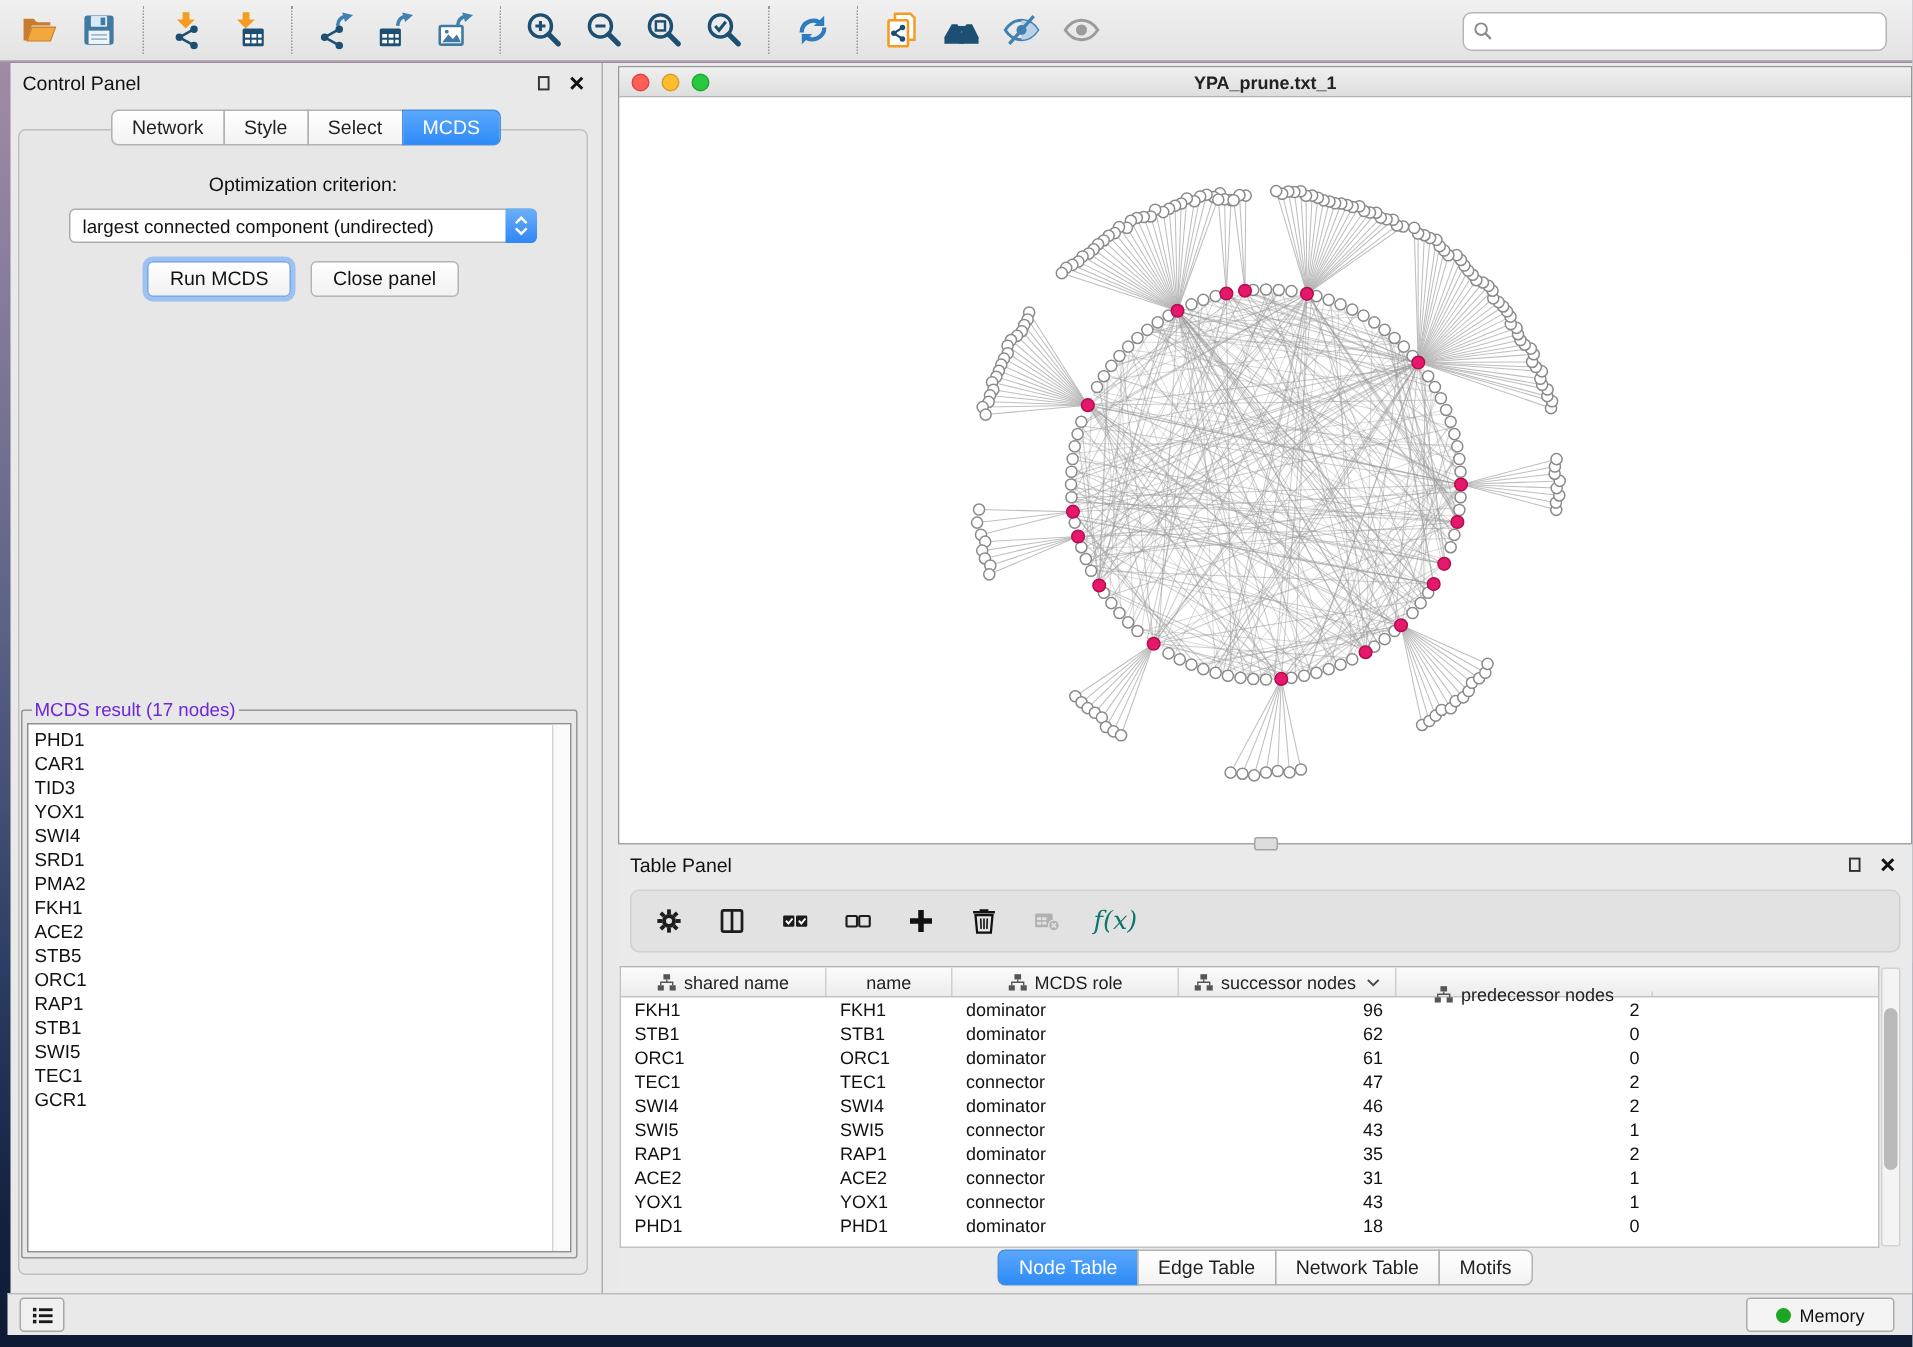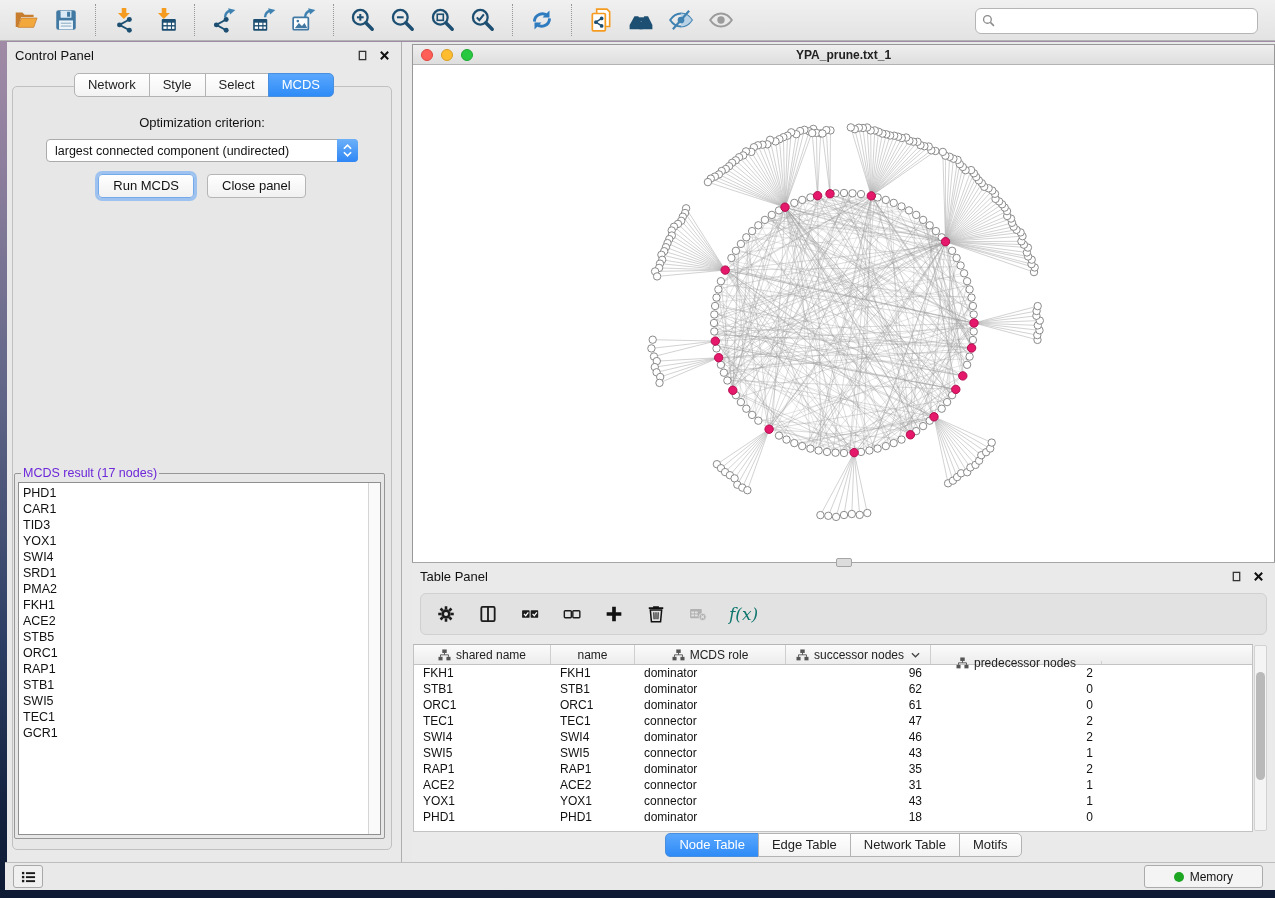--- a/index.html
+++ b/index.html
@@ -109,21 +109,21 @@
   .bottom-tabs { position:absolute; left:0; right:0; top:270px; display:flex; justify-content:center; }
 
   
   .status-bar { position:absolute; left:5px; right:0; top:862px; height:28px;
     background:#e9e9e9; border-top:1px solid #bdbdbd; z-index:30; display:flex; align-items:center; }
   .list-btn { width:30px; height:23px; margin-left:8px; background:#f0f0f0; border:1px solid #a8a8a8;
     border-radius:3px; display:flex; align-items:center; justify-content:center; }
   .list-btn svg { width:17px; height:16px; }
   .status-spacer { flex:1; }
   .memory-btn { display:flex; align-items:center; gap:6px; margin-right:12px; height:23px;
-    padding:0 29px; background:#f4f4f4; border:1px solid #ababab; border-radius:3px; font-size:12px; color:#111;}
+    padding:0 19px; background:#f4f4f4; border:1px solid #ababab; border-radius:3px; font-size:12px; color:#111;}
   .mem-dot { width:10px; height:10px; border-radius:50%; background:#1ca621; }
 </style>
 </head>
 <body>
 
 <div class="screen">
 
   <div class="toolbar">
     <div id="toolbar-groups" style="display:flex;align-items:center;">
         <div class="tb-group">

